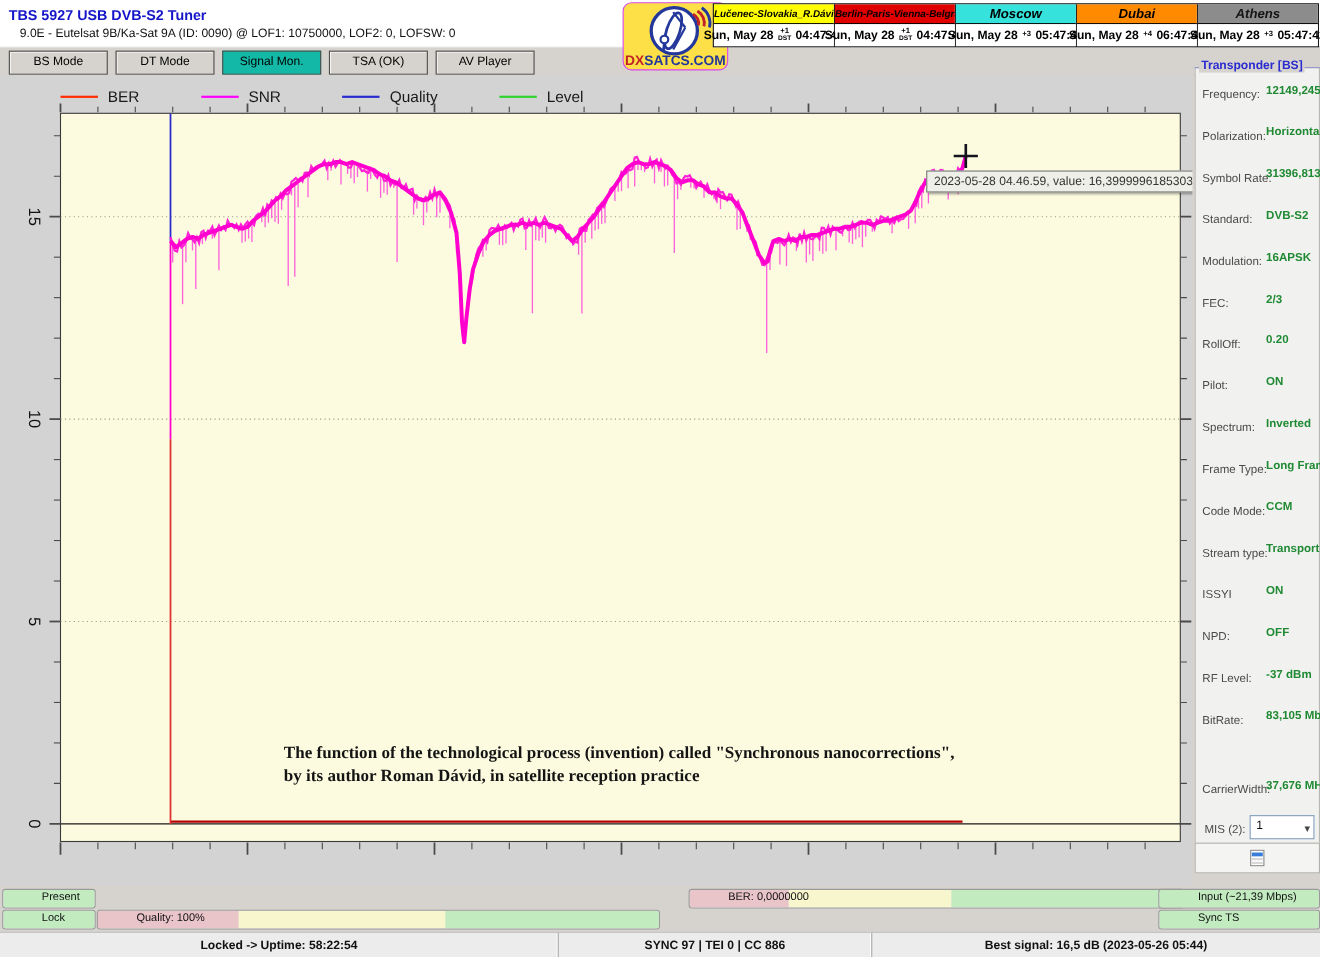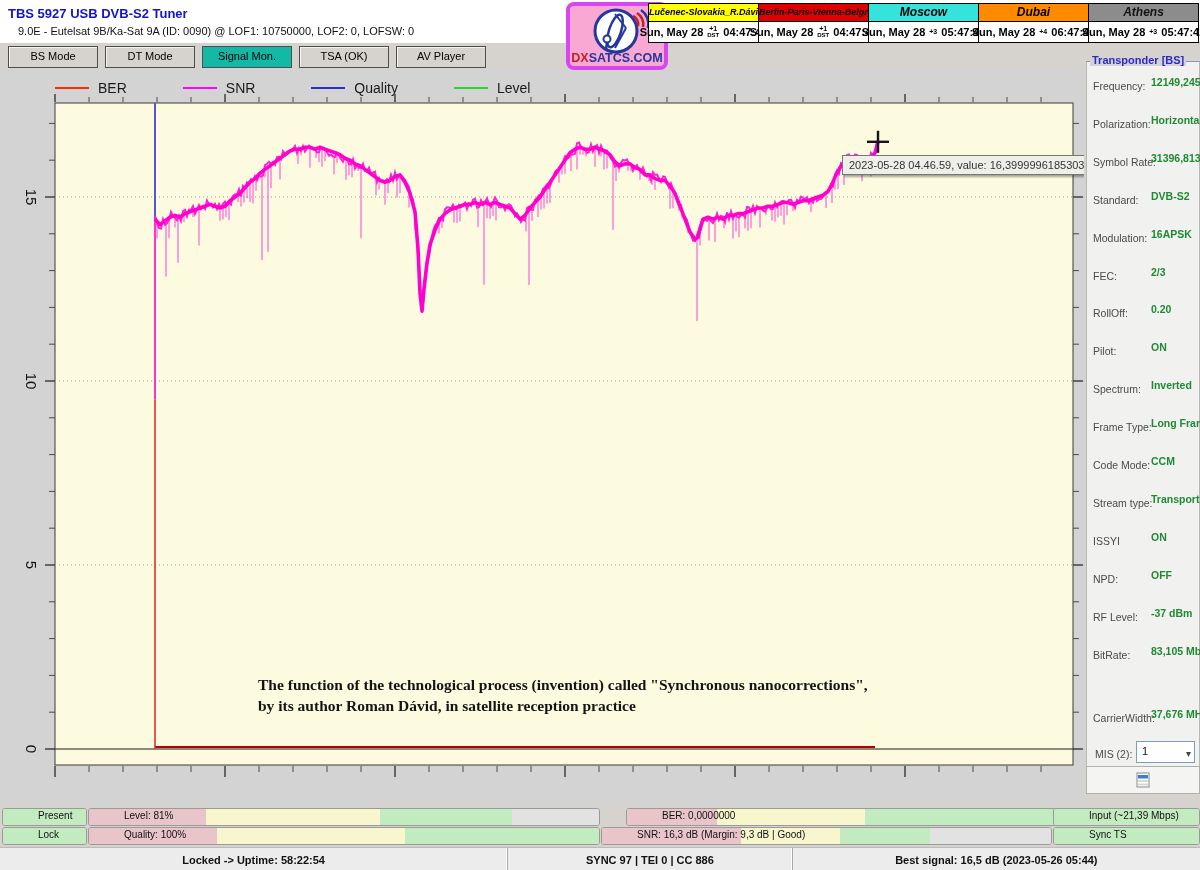--- a/index.html
+++ b/index.html
@@ -5,21 +5,21 @@
   html,body{margin:0;padding:0;}
   body{font-family:"Liberation Sans",sans-serif;background:#d6d3ce;}
   .app{position:relative;width:1200px;height:870px;background:#d6d3ce;overflow:hidden;}
 
   
   .titlebar{position:absolute;left:0;top:0;width:1200px;height:42px;background:#ffffff;border-bottom:1px solid #b9b6b0;}
   .title{position:absolute;left:8px;top:6px;font-size:13px;font-weight:bold;color:#1414c8;}
   .subtitle{position:absolute;left:18px;top:25px;font-size:11px;color:#111;}
 
   
-  .logo{position:absolute;left:566px;top:2px;width:94px;height:60px;background:#f9a8d4;border:4px solid #d946ef;border-radius:8px;z-index:5;text-align:center;}
+  .logo{position:absolute;left:566px;top:2px;width:94px;height:60px;background:#fde047;border:1px solid #d946ef;border-radius:8px;z-index:5;text-align:center;}
 
   
   .clocks{position:absolute;left:648px;top:3px;height:38px;display:flex;z-index:6;border:1px solid #000;background:#fff;}
   .clock{width:109px;border-right:1px solid #000;display:flex;flex-direction:column;}
   .clock:last-child{border-right:none;}
   .clock-head{height:17px;line-height:17px;text-align:center;font-style:italic;font-weight:bold;font-size:12px;border-bottom:1px solid #000;white-space:nowrap;overflow:hidden;}
   .clock-head.small{font-size:9px;}
   .clock-time{height:20px;background:#fff;color:#000;font-weight:bold;font-size:11px;display:flex;align-items:center;justify-content:center;gap:3px;white-space:nowrap;}
   .tzblock{display:inline-flex;flex-direction:column;align-items:center;line-height:6px;margin:0 1px;}
   .tzoff{font-size:7px;font-weight:bold;}
@@ -451,54 +451,40 @@
         <rect x="3" y="11.5" width="10" height="2" fill="#d8d8d8"></rect>
       </svg>
     </div>
   </div>
 
   <div class="meters" id="meters">
       <div class="meter" style="left: 2px; top: 2px; width: 83px;">
         <div class="seg" style="left: 0%; width: 100%; background: rgb(195, 235, 192);"></div>
         <span class="mlabel">Present</span>
       </div>
-      <div class="meter" style="left: 88px; top: 2px; width: 510px;">
-        <div class="seg" style="left: 0%; width: 23%; background: rgb(233, 196, 201);"></div>
-        <div class="seg" style="left: 23%; width: 34%; background: rgb(247, 246, 205);"></div>
-        <div class="seg" style="left: 57%; width: 26%; background: rgb(195, 235, 192);"></div>
-        <div class="seg" style="left: 83%; width: 17%; background: rgb(226, 226, 226);"></div>
-        <span class="mlabel">Level: 81%</span>
-      </div>
       <div class="meter" style="left: 601px; top: 2px; width: 449px; margin-left: 25px;">
         <div class="seg" style="left: 0%; width: 20%; background: rgb(233, 196, 201);"></div>
         <div class="seg" style="left: 20%; width: 33%; background: rgb(247, 246, 205);"></div>
         <div class="seg" style="left: 53%; width: 47%; background: rgb(195, 235, 192);"></div>
         <span class="mlabel">BER: 0,0000000</span>
       </div>
       <div class="meter" style="left: 1053px; top: 2px; width: 145px;">
         <div class="seg" style="left: 0%; width: 100%; background: rgb(195, 235, 192);"></div>
         <span class="mlabel">Input (~21,39 Mbps)</span>
       </div>
       <div class="meter" style="left: 2px; top: 21px; width: 83px;">
         <div class="seg" style="left: 0%; width: 100%; background: rgb(195, 235, 192);"></div>
         <span class="mlabel">Lock</span>
       </div>
       <div class="meter" style="left: 88px; top: 21px; width: 510px;">
         <div class="seg" style="left: 0%; width: 25%; background: rgb(233, 196, 201);"></div>
         <div class="seg" style="left: 25%; width: 37%; background: rgb(247, 246, 205);"></div>
         <div class="seg" style="left: 62%; width: 38%; background: rgb(195, 235, 192);"></div>
         <span class="mlabel">Quality: 100%</span>
       </div>
-      <div class="meter" style="left: 601px; top: 21px; width: 449px;">
-        <div class="seg" style="left: 0%; width: 31%; background: rgb(233, 196, 201);"></div>
-        <div class="seg" style="left: 31%; width: 22%; background: rgb(247, 246, 205);"></div>
-        <div class="seg" style="left: 53%; width: 20%; background: rgb(195, 235, 192);"></div>
-        <div class="seg" style="left: 73%; width: 27%; background: rgb(226, 226, 226);"></div>
-        <span class="mlabel">SNR: 16,3 dB (Margin: 9,3 dB | Good)</span>
-      </div>
       <div class="meter" style="left: 1053px; top: 21px; width: 145px;">
         <div class="seg" style="left: 0%; width: 100%; background: rgb(195, 235, 192);"></div>
         <span class="mlabel">Sync TS</span>
       </div>
     </div>
 
   <div class="statusbar">
     <div class="sb-sect" style="width:508px">Locked -&gt; Uptime: 58:22:54</div>
     <div class="sb-sect" style="width:284px">SYNC 97 | TEI 0 | CC 886</div>
     <div class="sb-sect" style="width:408px;border-right:none;box-shadow:none">Best signal: 16,5 dB (2023-05-26 05:44)</div>

